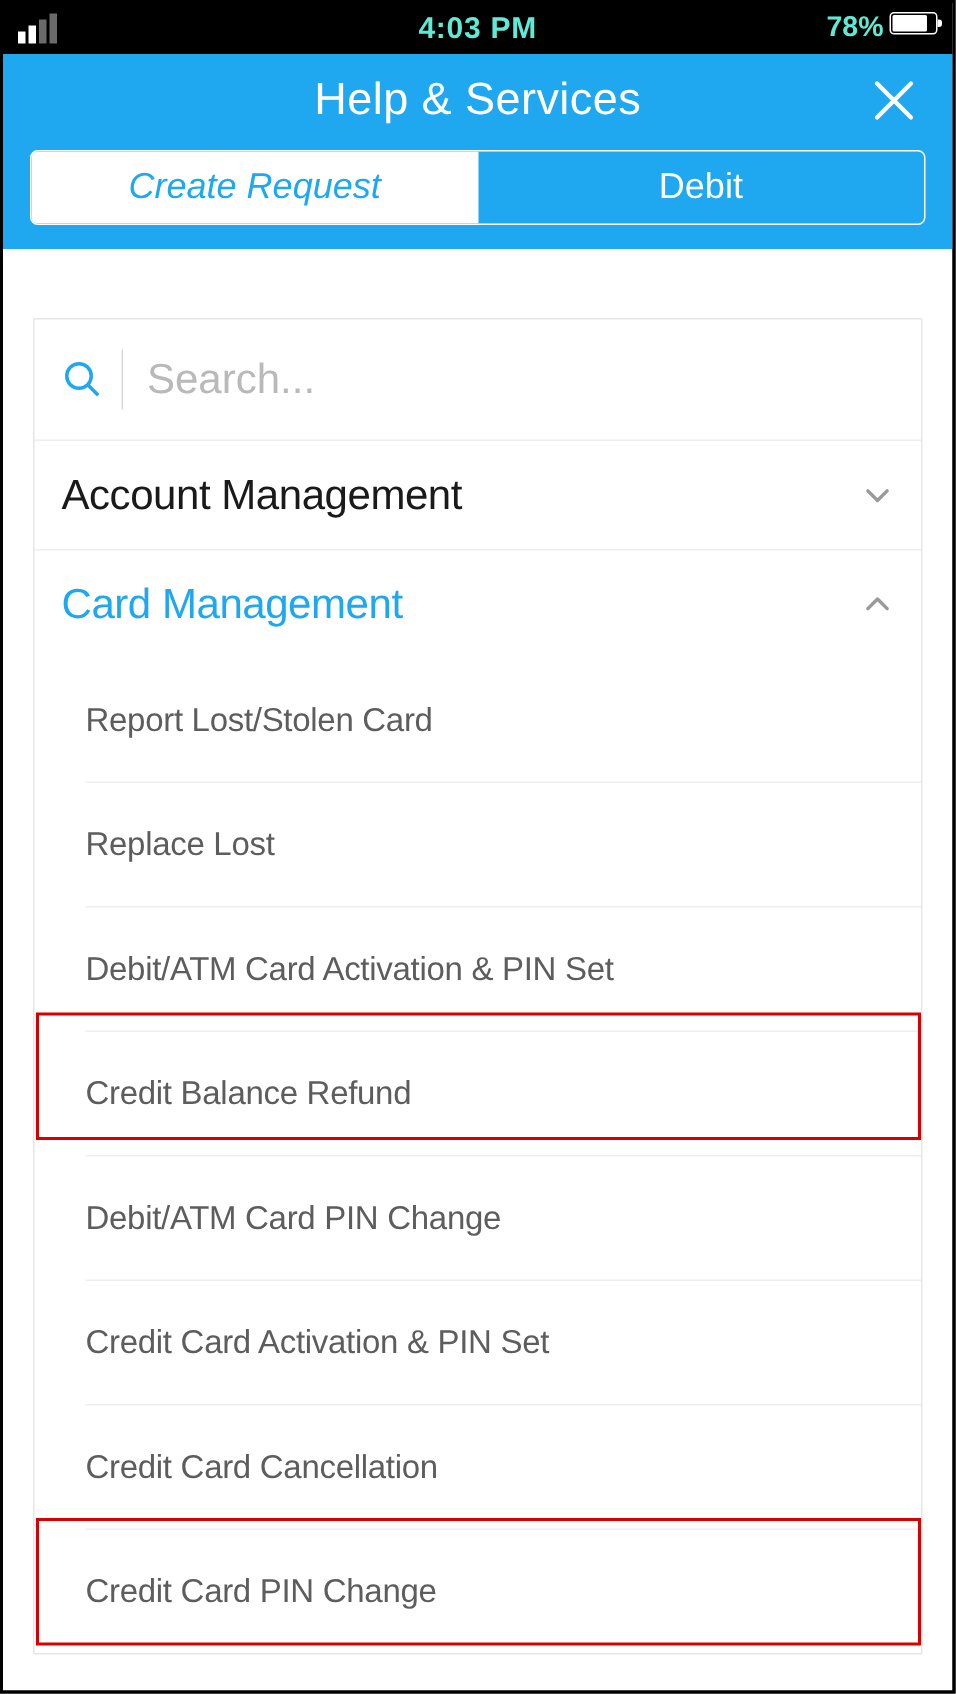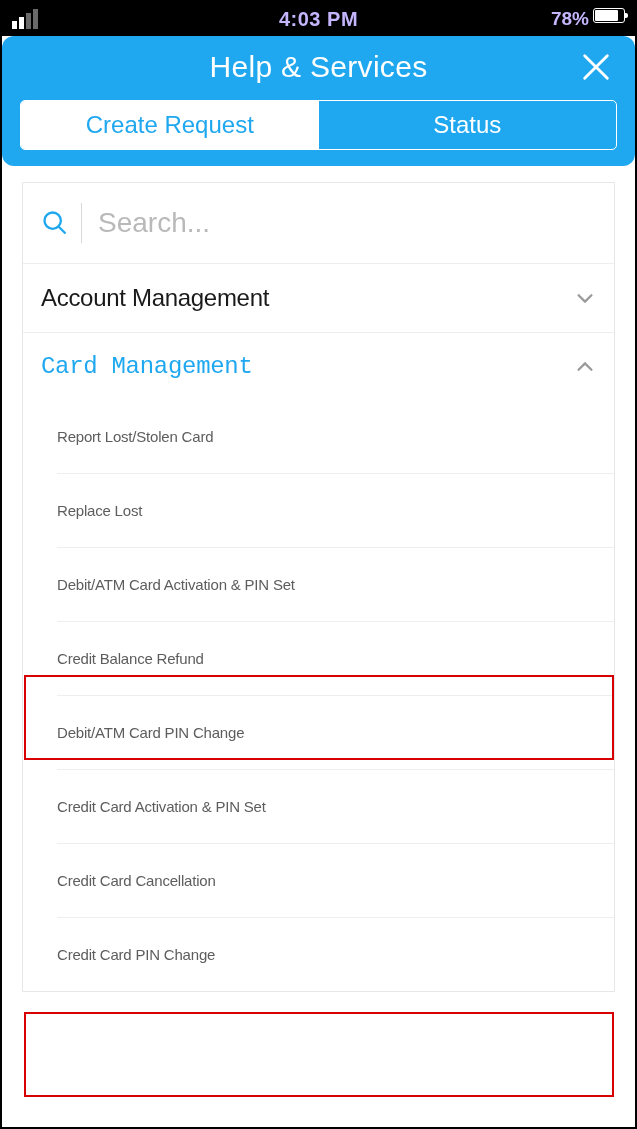--- a/index.html
+++ b/index.html
@@ -18,21 +18,21 @@
       border: 2px solid #000;
     }
     .phone {
       position: absolute;
       inset: 0;
       background: #fff;
     }
     .status-bar {
       height: 34px;
       background: #000;
-      color: #c4b5fd;
+      color: #5eead4;
       display: flex;
       align-items: center;
       justify-content: space-between;
       padding: 0 10px;
       font-size: 19px;
       font-weight: 600;
     }
     .status-left {
       display: flex;
       align-items: flex-end;
@@ -84,21 +84,20 @@
       width: 78%;
       background: #fff;
       border-radius: 1px;
     }
     .app-header {
       background: #1fa8f0;
       color: #fff;
       padding-top: 14px;
       padding-bottom: 16px;
       position: relative;
-      border-radius: 12px;
     }
     .header-title {
       text-align: center;
       font-size: 30px;
       font-weight: 300;
       letter-spacing: 0.3px;
     }
     .close-x {
       position: absolute;
       right: 22px;
@@ -119,27 +118,29 @@
       flex: 1;
       text-align: center;
       padding: 10px 0;
       font-size: 24px;
       font-weight: 400;
       cursor: pointer;
     }
     .tab.active {
       background: #fff;
       color: #1fa8f0;
+      font-style: italic;
     }
     .tab.inactive {
       background: transparent;
       color: #fff;
     }
     .content {
-      padding: 0 20px;
+      padding: 10px 20px;
+      margin-top: 20px;
     }
     .card {
       margin-top: 16px;
       border: 1px solid #e6e6e6;
       background: #fff;
       border-radius: 1px;
     }
     .search-row {
       display: flex;
       align-items: center;
@@ -169,42 +170,41 @@
     .category-row {
       display: flex;
       align-items: center;
       justify-content: space-between;
       padding: 20px 18px;
       border-top: 1px solid #eee;
       cursor: pointer;
     }
     .category-row.first { border-top: 1px solid #eee; }
     .category-label {
-      font-size: 24px;
+      font-size: 28px;
       font-weight: 400;
       color: #1a1a1a;
       letter-spacing: -0.3px;
     }
     .category-label.expanded {
       color: #1fa8f0;
-      font-family: Liberation Mono, monospace;
     }
     .chevron {
       width: 22px;
       height: 22px;
       flex-shrink: 0;
     }
     .sub-items {
       padding: 0 0 0 34px;
     }
     .sub-item {
       padding: 28px 20px 28px 0;
       margin-left: 0;
       border-top: 1px solid #eee;
-      font-size: 15px;
+      font-size: 22px;
       font-weight: 400;
       color: #5d5d5d;
       cursor: pointer;
       letter-spacing: -0.2px;
     }
     .sub-item:first-child {
       border-top: none;
     }
     .highlight-box {
       position: absolute;
@@ -236,21 +236,21 @@
   <div class="app-header">
     <div class="header-title">Help &amp; Services</div>
     <div class="close-x">
       <svg viewBox="0 0 24 24" fill="none" stroke="#fff" stroke-width="2" stroke-linecap="round">
         <line x1="4" y1="4" x2="20" y2="20"></line>
         <line x1="20" y1="4" x2="4" y2="20"></line>
       </svg>
     </div>
     <div class="tab-container">
       <div class="tab active">Create Request</div>
-      <div class="tab inactive">Status</div>
+      <div class="tab inactive">Debit</div>
     </div>
   </div>
 
   <div class="content">
     <div class="card">
 
       <div class="search-row">
         <span class="search-icon">
           <svg viewBox="0 0 24 24" fill="none" stroke="#1fa8f0" stroke-width="2">
             <circle cx="10" cy="10" r="7"></circle>

